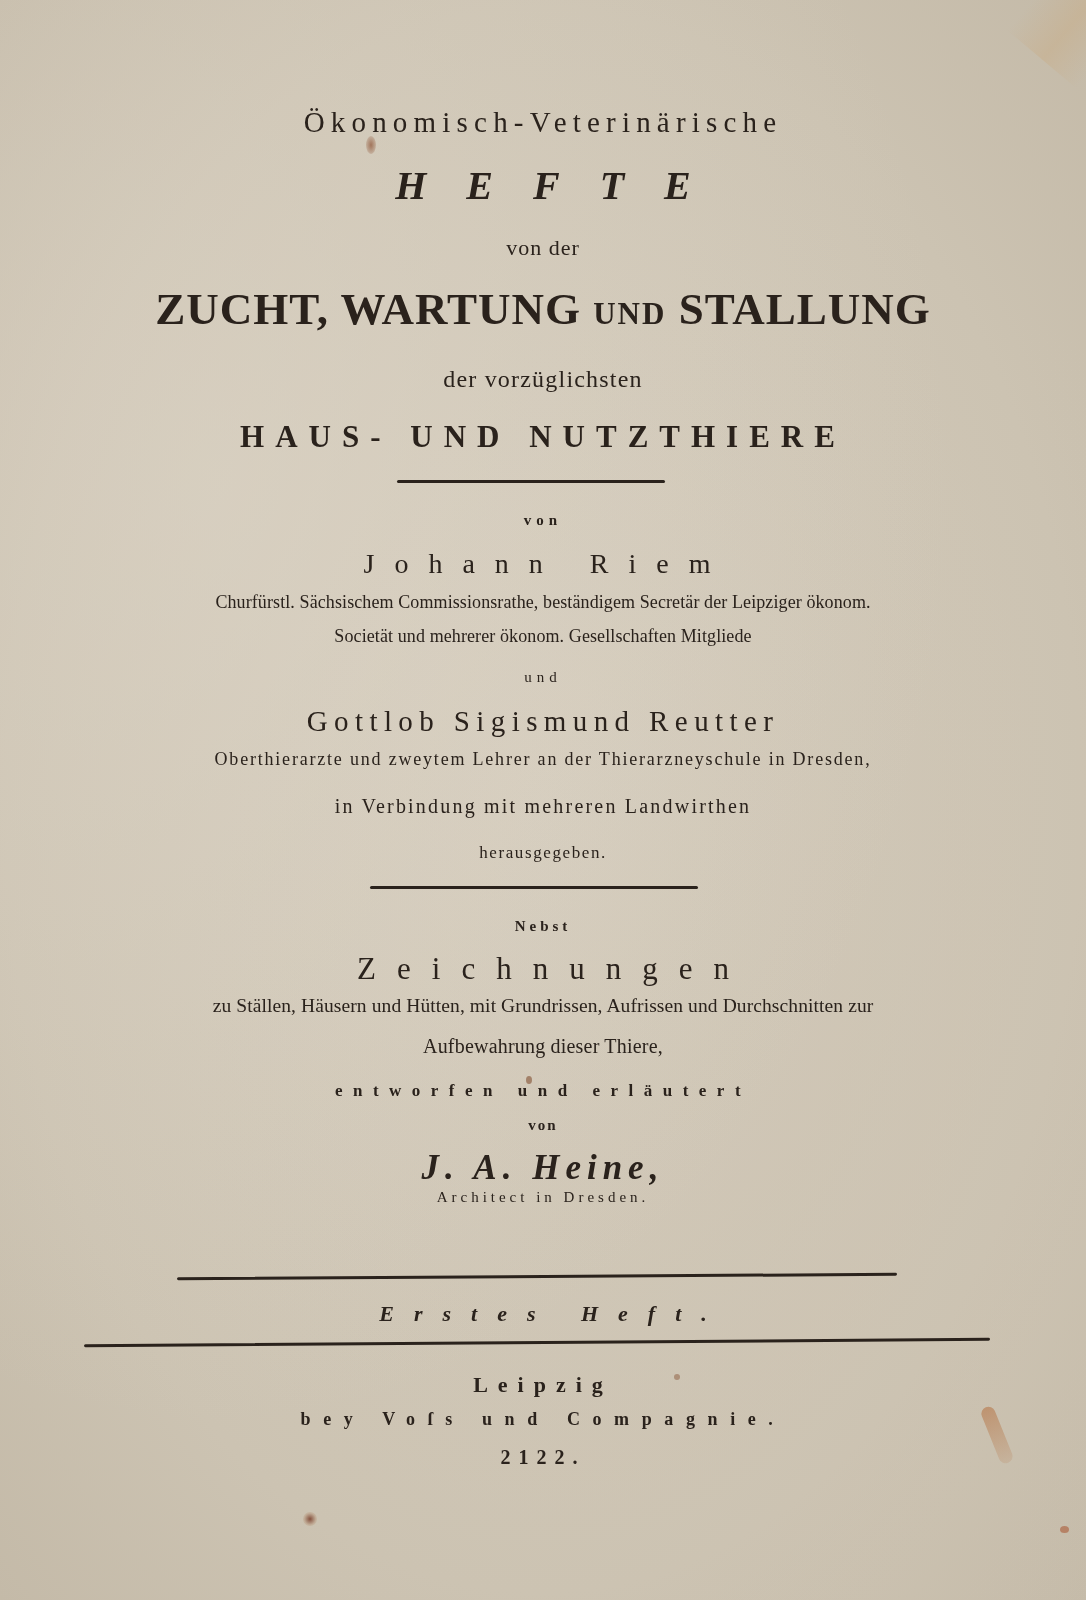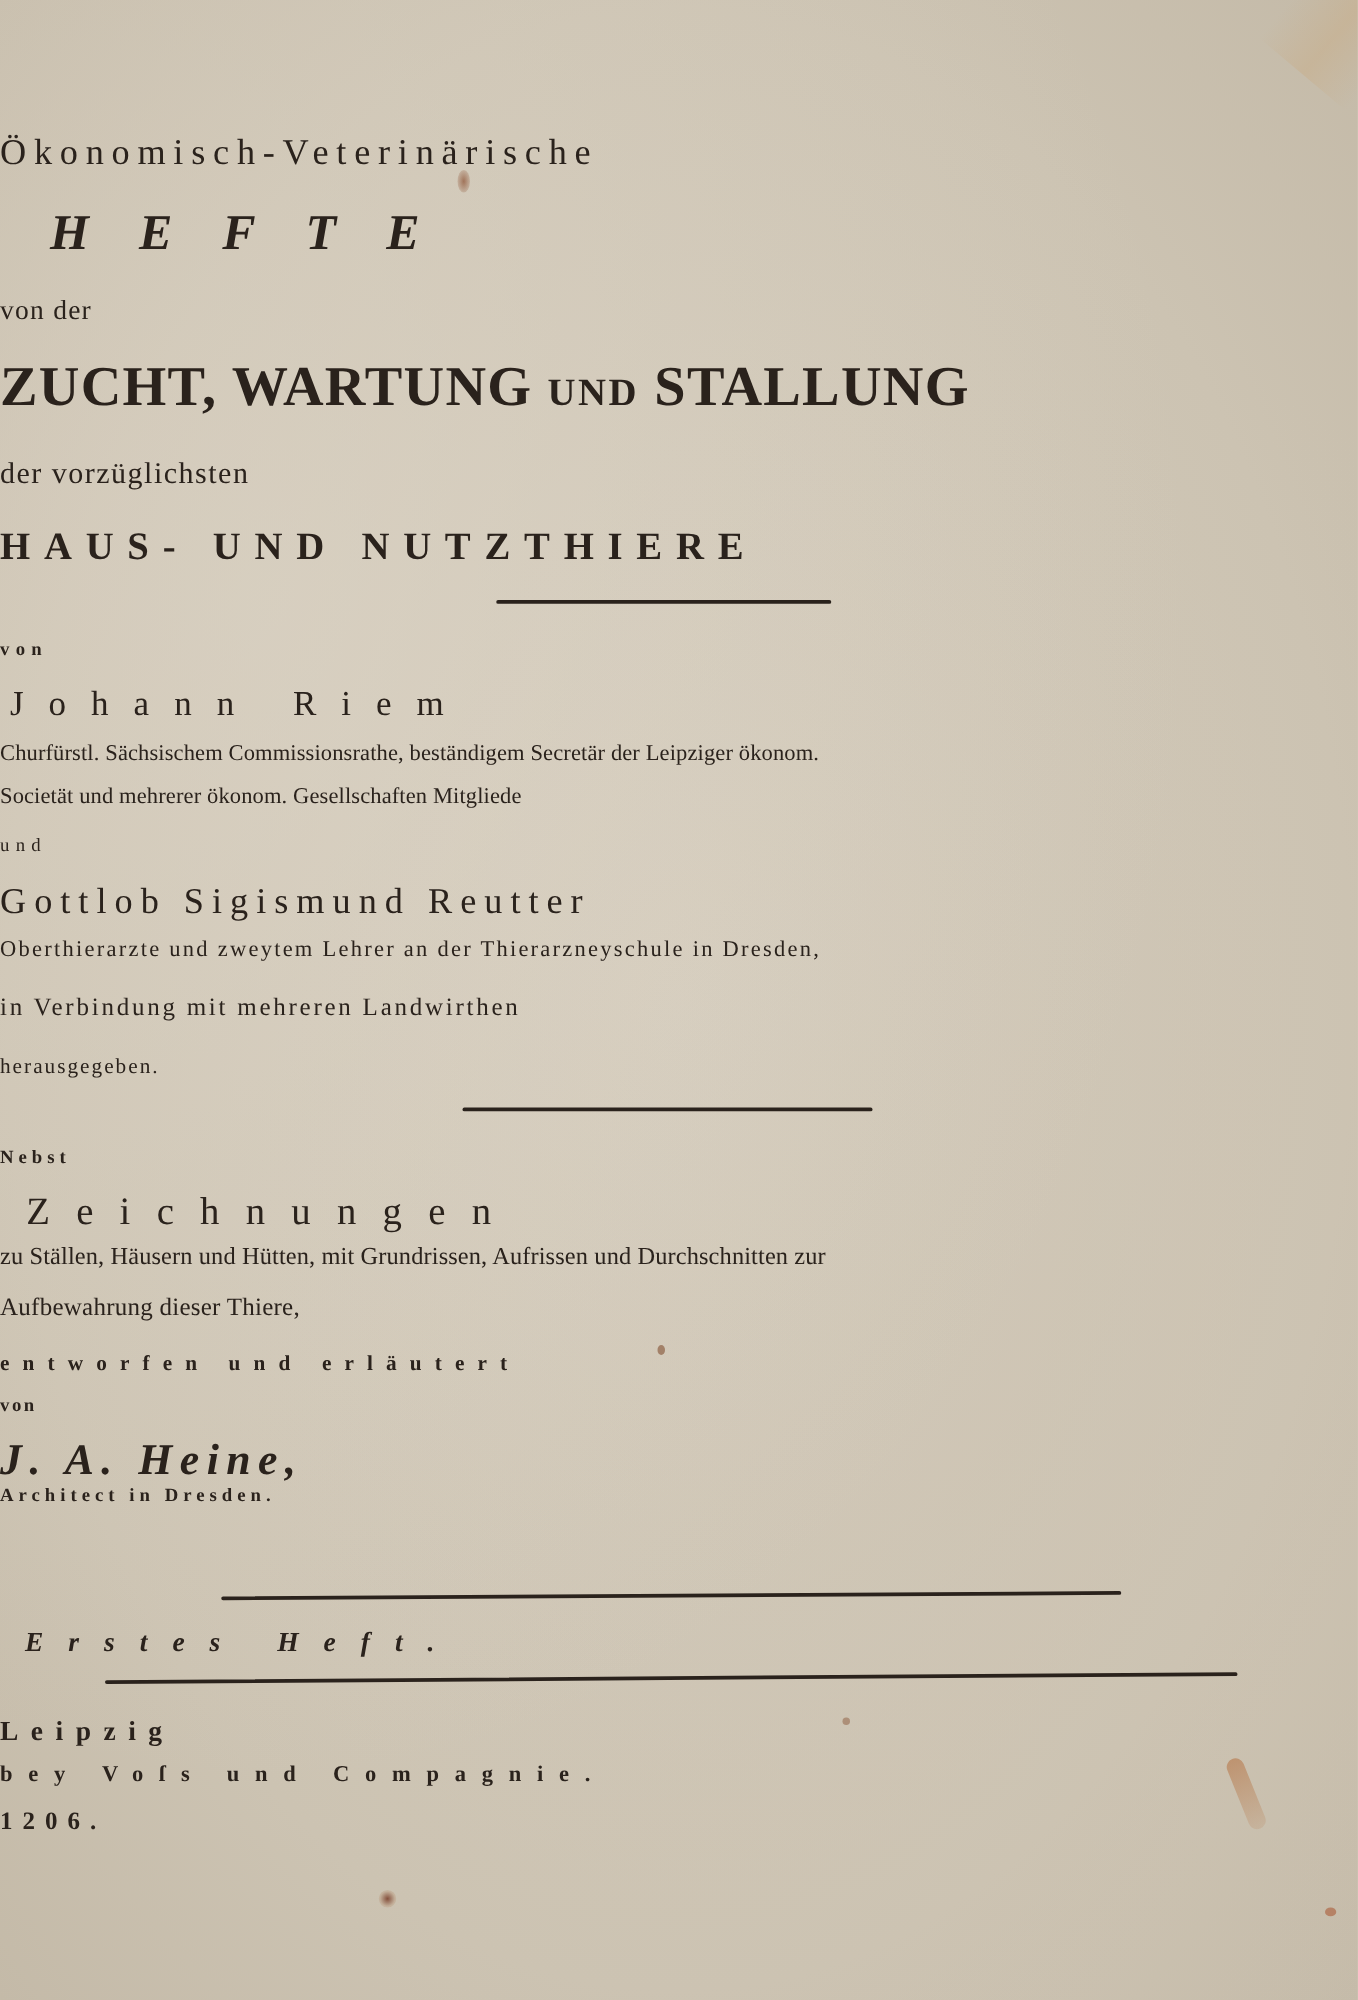--- a/index.html
+++ b/index.html
@@ -20,21 +20,21 @@
       color: #2a221c;
     }
     .page {
       position: absolute;
       inset: 0;
     }
     .line {
       position: absolute;
       left: 0;
       width: 1086px;
-      text-align: left;
+      text-align: center;
       white-space: nowrap;
       line-height: 1;
     }
     .rule {
       position: absolute;
       height: 3px;
       background: #2a221c;
       border-radius: 2px;
     }
     .stain {
@@ -69,21 +69,21 @@
     .t-reutter-desc { top: 750px; font-size: 18px; letter-spacing: 1.8px; }
     .t-verbindung { top: 796px; font-size: 20px; letter-spacing: 2.2px; }
     .t-herausgegeben { top: 844px; font-size: 17px; letter-spacing: 1.6px; }
     .t-nebst { top: 919px; font-size: 15px; font-weight: bold; letter-spacing: 4px; }
     .t-zeichnungen { top: 953px; font-size: 31px; letter-spacing: 21px; padding-left: 21px; box-sizing: border-box; }
     .t-zu-staellen { top: 996px; font-size: 19.5px; letter-spacing: 0.1px; }
     .t-aufbewahrung { top: 1036px; font-size: 20px; letter-spacing: 0.2px; }
     .t-entworfen { top: 1082px; font-size: 17px; font-weight: bold; letter-spacing: 10.5px; }
     .t-von2 { top: 1118px; font-size: 15px; font-weight: bold; letter-spacing: 2px; }
     .t-heine { top: 1150px; font-size: 35px; font-style: italic; font-weight: bold; letter-spacing: 6px; }
-    .t-architect { top: 1190px; font-size: 15px; font-weight: bold; letter-spacing: 4px; }
+    .t-architect { top: 1190px; font-size: 15px; font-weight: normal; letter-spacing: 4px; }
     .t-erstes { top: 1303px; font-size: 22px; font-style: italic; font-weight: bold; letter-spacing: 20px; padding-left: 20px; box-sizing: border-box; }
     .t-leipzig { top: 1374px; font-size: 22px; font-weight: bold; letter-spacing: 10px; }
     .t-bey { top: 1410px; font-size: 18px; font-weight: bold; letter-spacing: 12.6px; }
     .t-year { top: 1447px; font-size: 20px; font-weight: bold; letter-spacing: 8px; }
   </style>
 </head>
 <body>
 
 <div class="page">
 
@@ -130,15 +130,15 @@
   <div class="line t-von2">von</div>
   <div class="line t-heine">J. A. Heine,</div>
   <div class="line t-architect">Architect in Dresden.</div>
 
   <div class="rule" style="left:177px;top:1275px;width:720px;height:3px;transform:rotate(-0.35deg);"></div>
   <div class="line t-erstes">Erstes Heft.</div>
   <div class="rule" style="left:84px;top:1341px;width:906px;height:3px;transform:rotate(-0.4deg);"></div>
 
   <div class="line t-leipzig">Leipzig</div>
   <div class="line t-bey">bey Voſs und Compagnie.</div>
-  <div class="line t-year">1206.</div>
+  <div class="line t-year">2122.</div>
 
 </div>
 
 </body></html>

